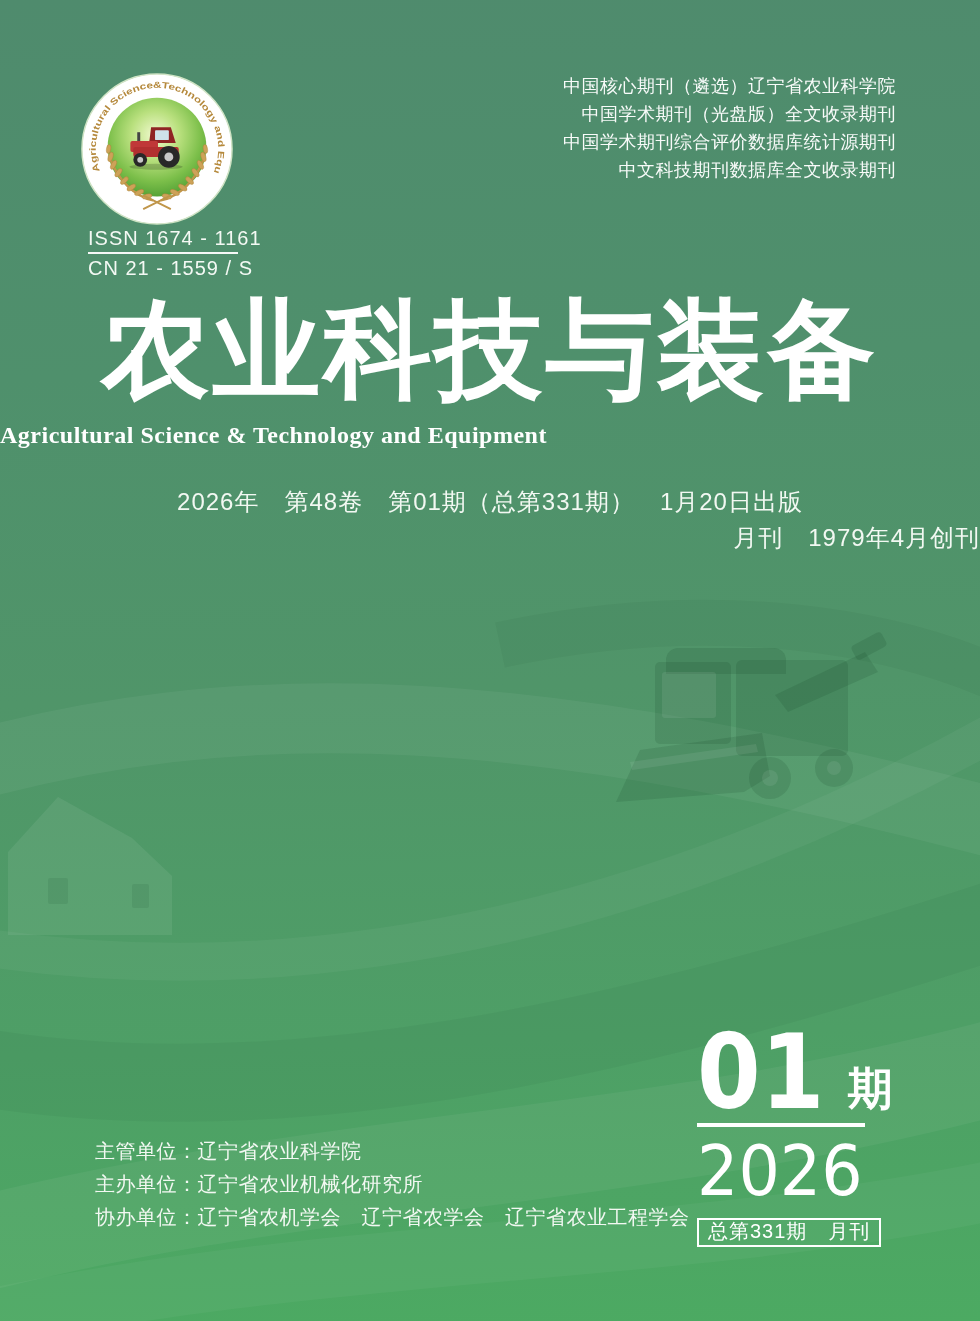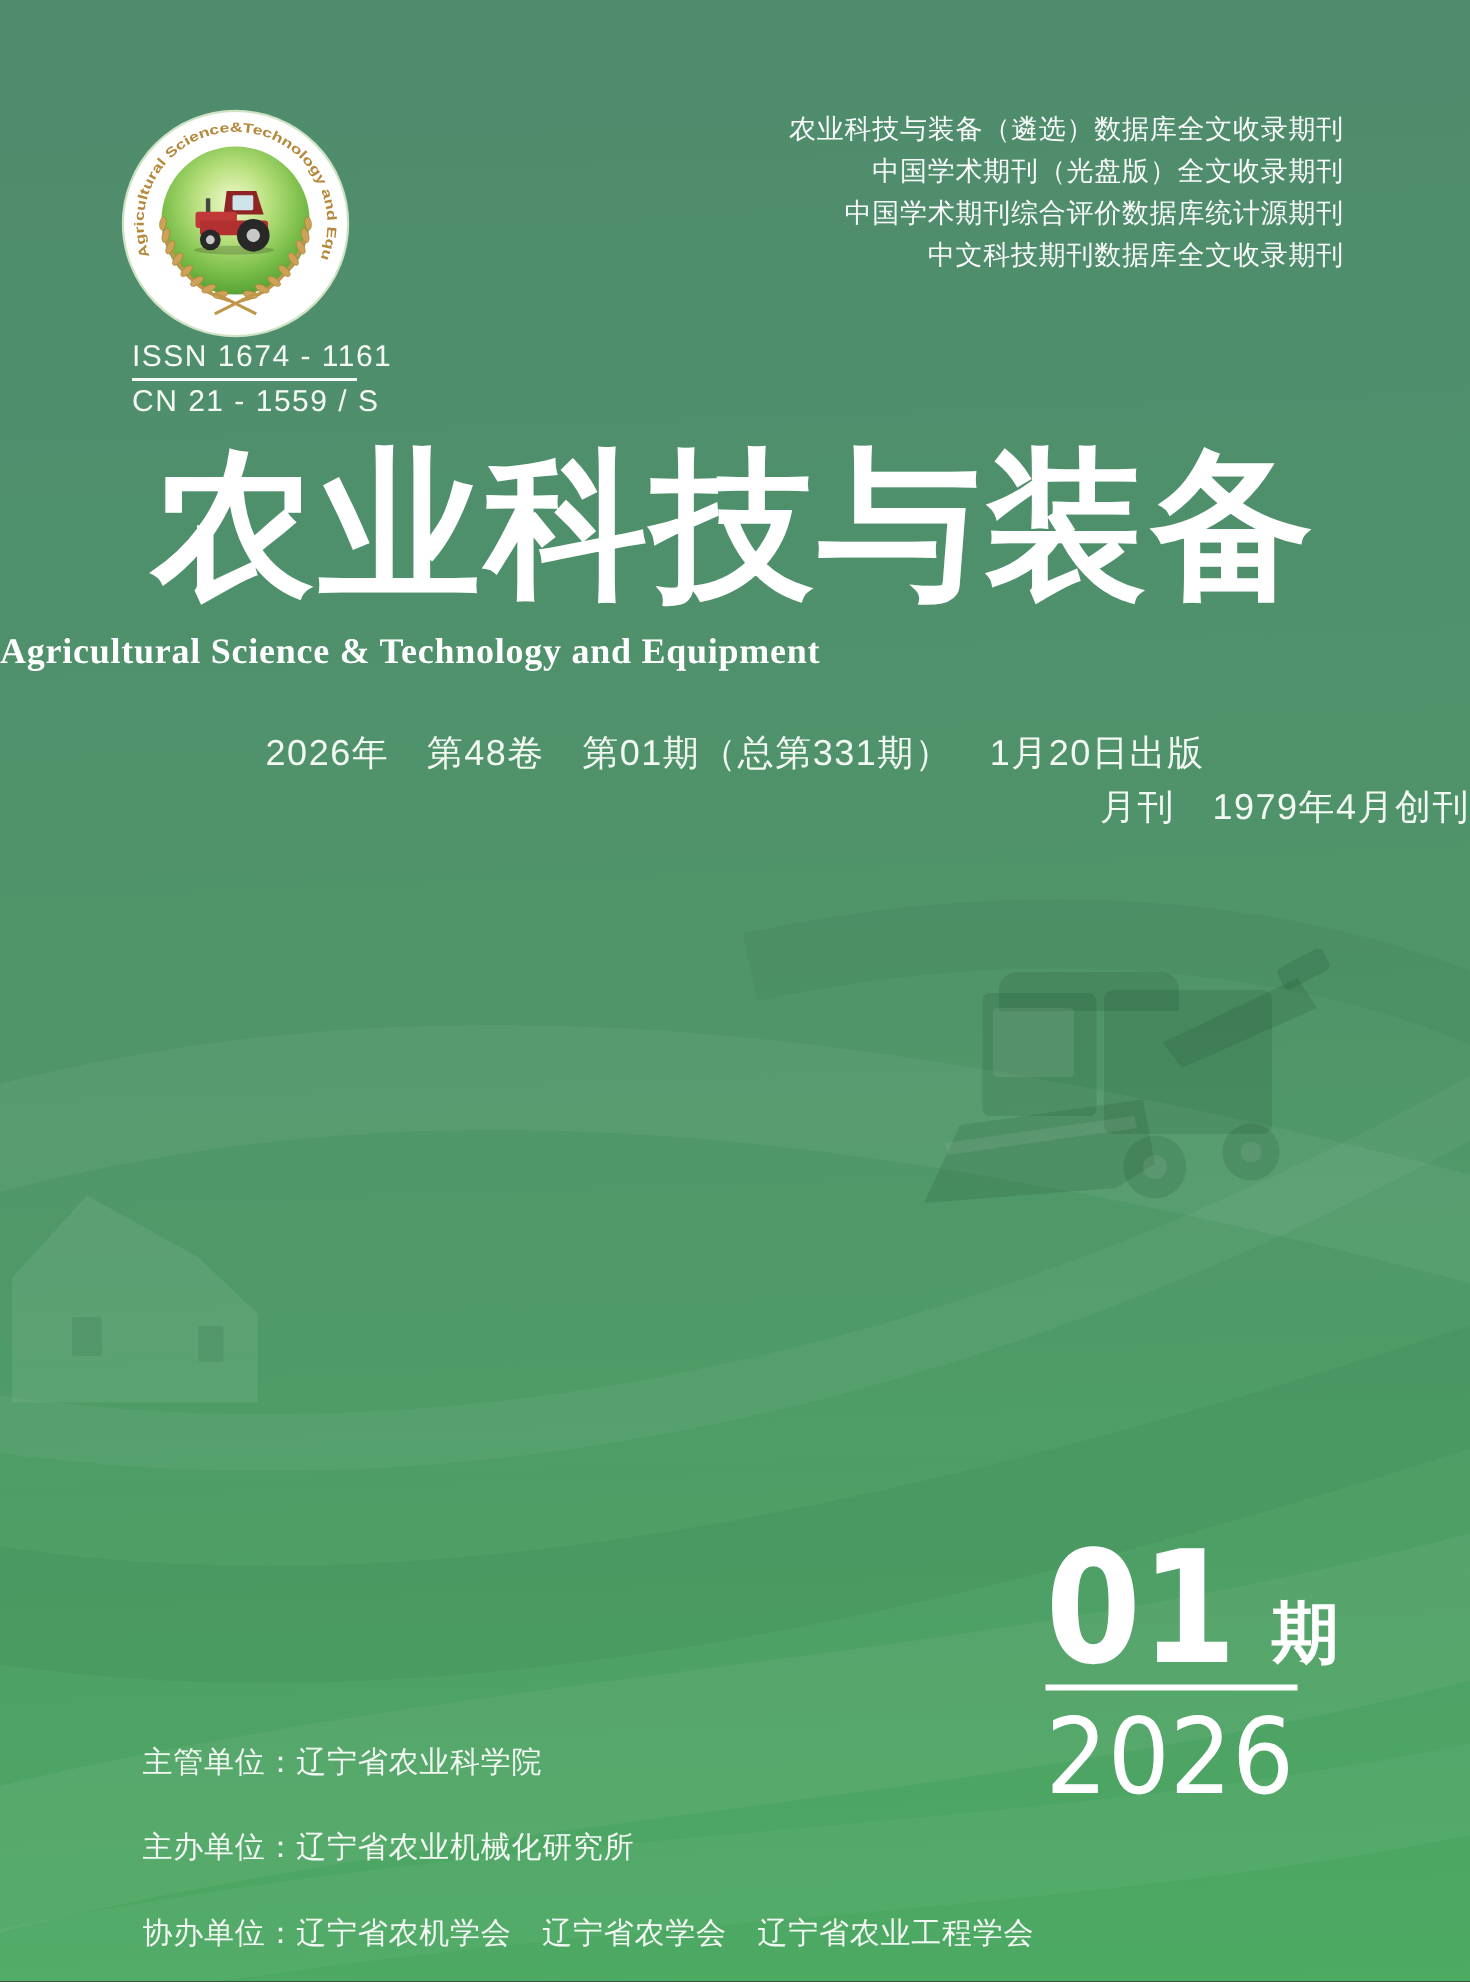--- a/index.html
+++ b/index.html
@@ -65,21 +65,21 @@
     font-family:"DejaVu Sans","Liberation Sans",sans-serif;
   }
   .badge-box{
     margin-top:12px;width:fit-content;
     border:2px solid #ffffff;padding:0 9px 2px 9px;
     font-size:20px;line-height:23px;letter-spacing:1px;white-space:nowrap;
   }
 
   
   .publisher{position:absolute;left:95px;top:1135px;font-size:20px;line-height:33px;color:#f2f8f2;}
-  .pub-row{white-space:nowrap;letter-spacing:.5px;margin-top:24px;}
+  .pub-row{white-space:nowrap;letter-spacing:.5px;}
 </style>
 </head>
 <body>
 
 <div class="cover">
 
   <svg class="bg-art" viewBox="0 0 980 1321" xmlns="http://www.w3.org/2000/svg">
     <g fill="none">
       <path d="M-60,775 C240,685 540,700 1040,835" stroke="rgba(255,255,255,0.05)" stroke-width="70"></path>
       <path d="M-60,940 C320,1010 700,905 1040,705" stroke="rgba(255,255,255,0.045)" stroke-width="38"></path>
@@ -169,38 +169,39 @@
     </svg>
   </div>
 
   <div class="issn-block">
     <div>ISSN  1674 - 1161</div>
     <div class="issn-rule"></div>
     <div>CN  21 - 1559 / S</div>
   </div>
 
   <div class="indexing">
-    <div>农业科技与装备（遴选）数据库全文收录期刊</div>
+    <div>中国核心期刊（遴选）辽宁省农业科学院</div>
     <div>中国学术期刊（光盘版）全文收录期刊</div>
     <div>中国学术期刊综合评价数据库统计源期刊</div>
     <div>中文科技期刊数据库全文收录期刊</div>
   </div>
 
   <h1 class="title-cn">农业科技与装备</h1>
   <div class="title-en">Agricultural Science &amp; Technology and Equipment</div>
   <div class="issue-line">2026年　第48卷　第01期（总第331期）　1月20日出版</div>
   <div class="freq-line">月刊　1979年4月创刊</div>
 
   <div class="badge">
     <div class="badge-row">
       <span class="badge-num">01</span>
       <span class="badge-qi">期</span>
     </div>
     <div class="badge-rule"></div>
     <div class="badge-year">2026</div>
+    <div class="badge-box">总第331期　月刊</div>
   </div>
 
   <div class="publisher">
     <div class="pub-row">
       <span>主管单位：</span><span>辽宁省农业科学院</span>
     </div>
     <div class="pub-row">
       <span>主办单位：</span><span>辽宁省农业机械化研究所</span>
     </div>
     <div class="pub-row">

